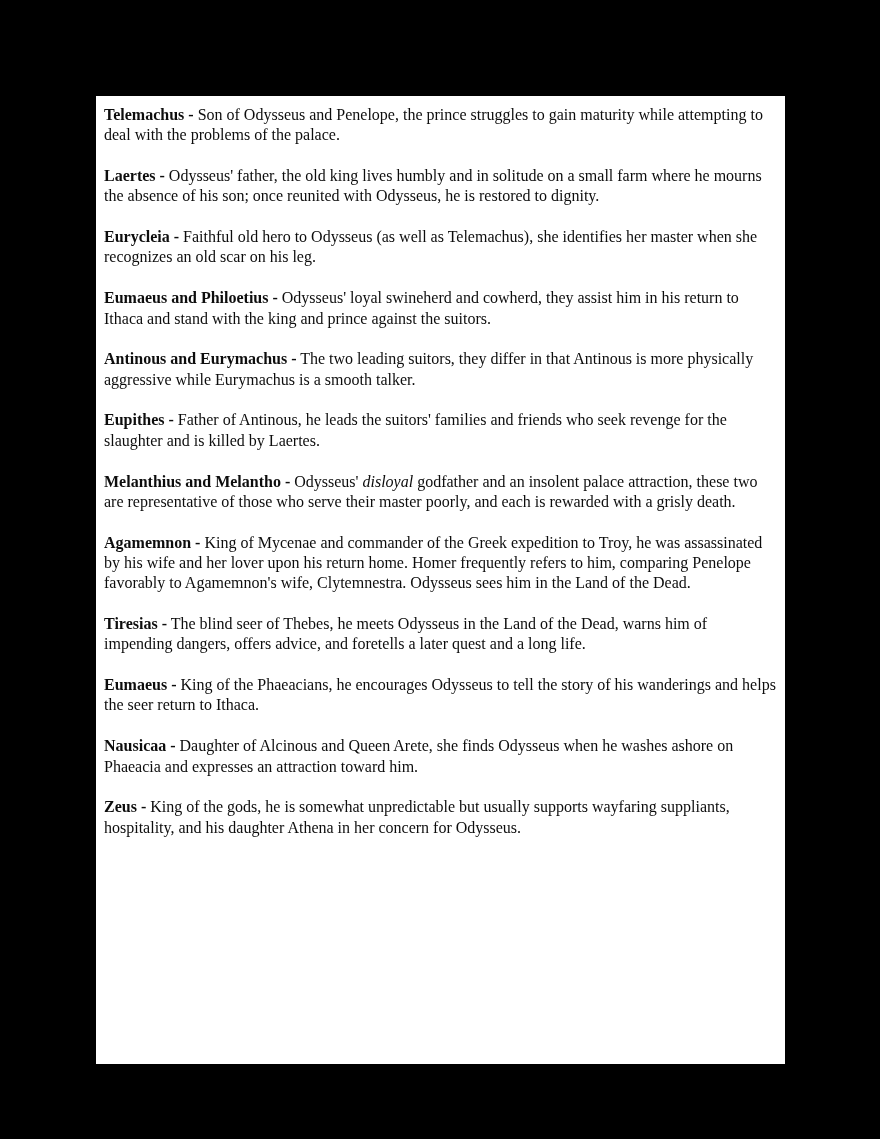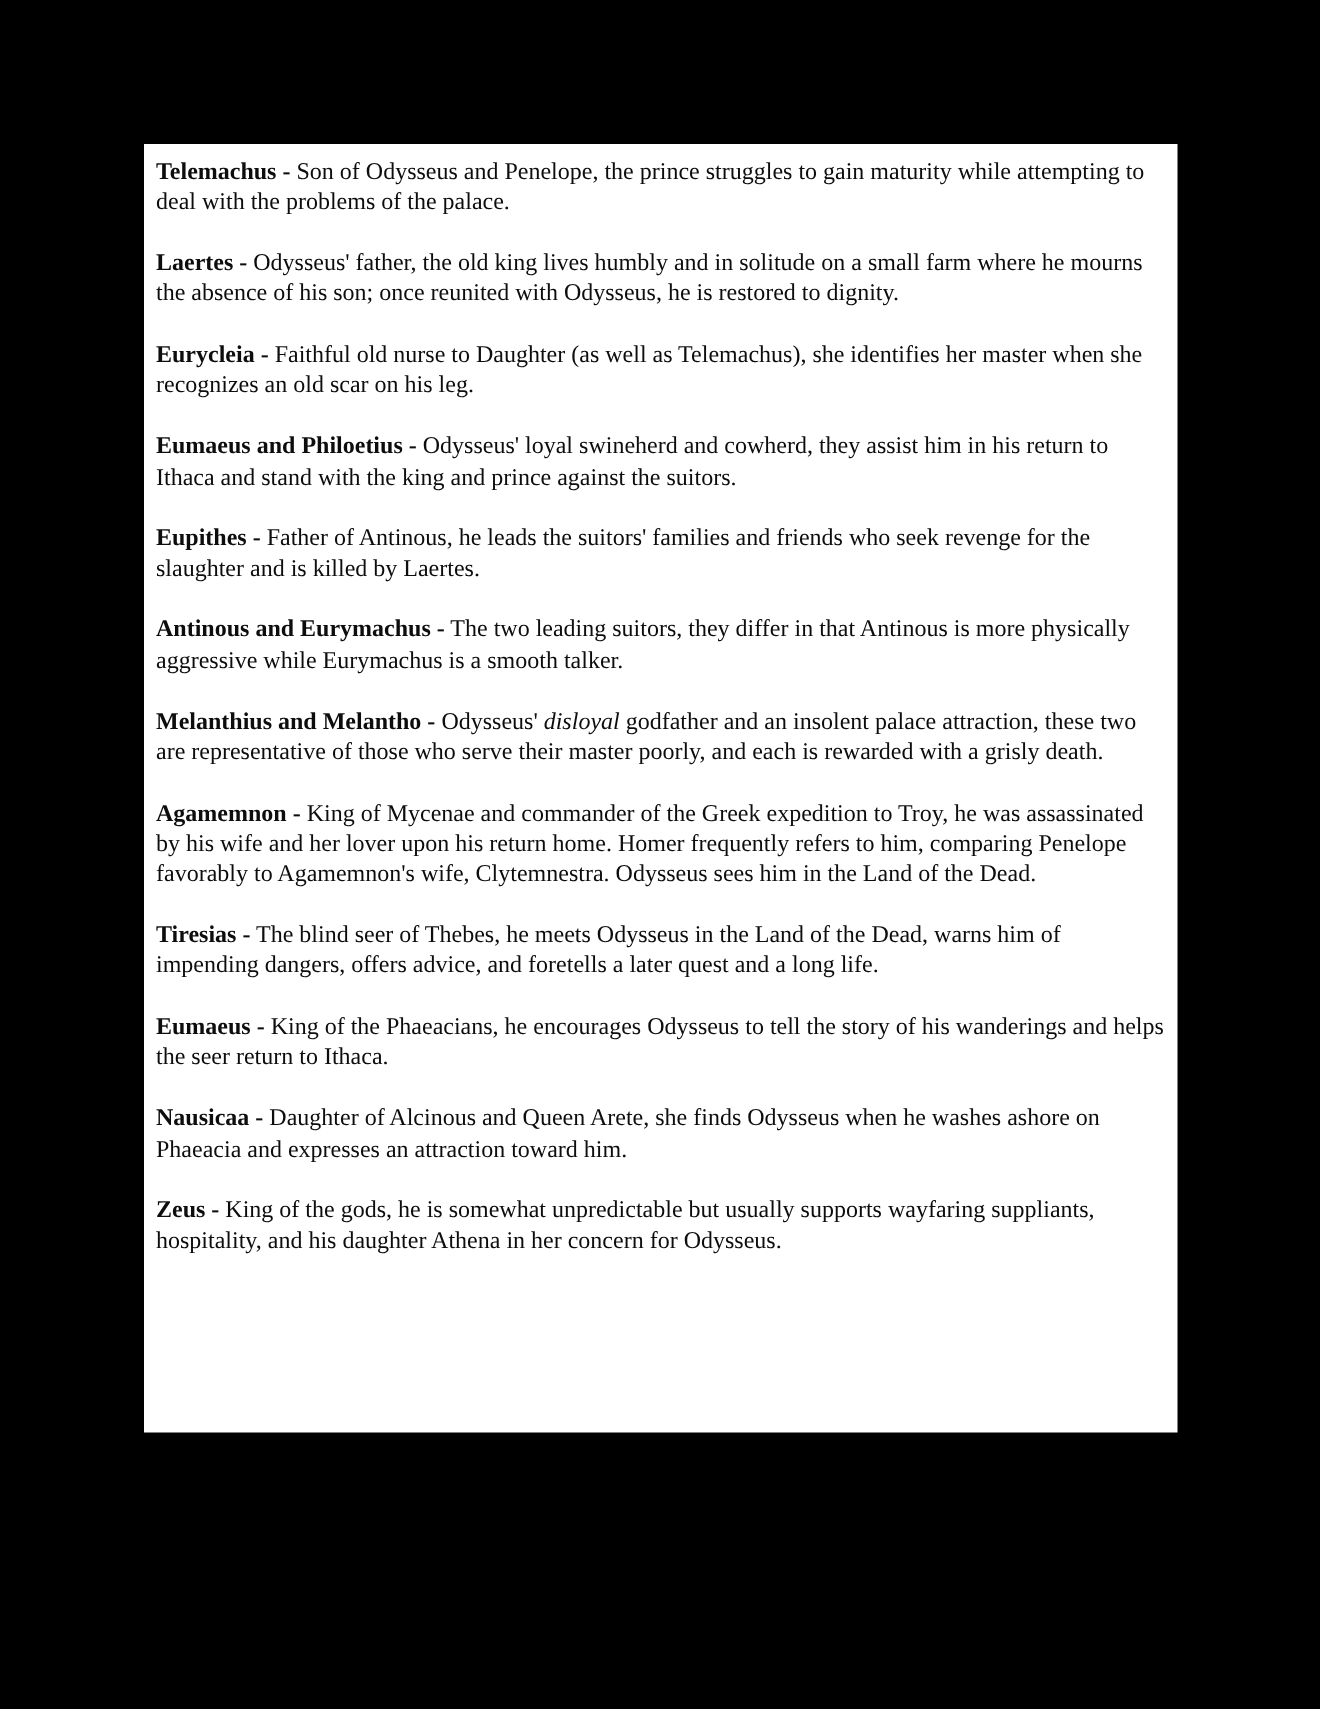--- a/index.html
+++ b/index.html
@@ -12,21 +12,21 @@
     background: #000000;
     position: relative;
     overflow: hidden;
     font-family: "Liberation Serif", serif;
   }
   .page {
     position: absolute;
     left: 96px;
     top: 96px;
     width: 689px;
-    height: 859px;
+    height: 968px;
     background: #ffffff;
     box-sizing: border-box;
     padding: 9px 8px 0 8px;
   }
   .entry {
     margin: 0 0 20.5px 0;
     font-size: 16px;
     line-height: 20.3px;
     color: #0d0d0d;
     text-align: left;
@@ -38,24 +38,24 @@
     font-style: italic;
   }
 </style>
 </head>
 <body style="background: rgb(0, 0, 0);">
 
 <div class="page" style="background: rgb(255, 255, 255);">
   <div id="entries" style="color: rgb(13, 13, 13);">
       <p class="entry"><b>Telemachus -</b><span class=""> Son of Odysseus and Penelope, the prince struggles to gain maturity while attempting to deal with the problems of the palace.</span></p>
       <p class="entry"><b>Laertes -</b><span class=""> Odysseus' father, the old king lives humbly and in solitude on a small farm where he mourns the absence of his son; once reunited with Odysseus, he is restored to dignity.</span></p>
-      <p class="entry"><b>Eurycleia -</b><span class=""> Faithful old nurse to Daughter (as well as Telemachus), she identifies her master when she recognizes an old scar on his leg.</span></p>
+      <p class="entry"><b>Eurycleia -</b><span class=""> Faithful old hero to Odysseus (as well as Telemachus), she identifies her master when she recognizes an old scar on his leg.</span></p>
       <p class="entry"><b>Eumaeus and Philoetius -</b><span class=""> Odysseus' loyal swineherd and cowherd, they assist him in his return to Ithaca and stand with the king and prince against the suitors.</span></p>
+      <p class="entry"><b>Antinous and Eurymachus -</b><span class=""> The two leading suitors, they differ in that Antinous is more physically aggressive while Eurymachus is a smooth talker.</span></p>
       <p class="entry"><b>Eupithes -</b><span class=""> Father of Antinous, he leads the suitors' families and friends who seek revenge for the slaughter and is killed by Laertes.</span></p>
-      <p class="entry"><b>Antinous and Eurymachus -</b><span class=""> The two leading suitors, they differ in that Antinous is more physically aggressive while Eurymachus is a smooth talker.</span></p>
       <p class="entry"><b>Melanthius and Melantho -</b><span class=""> Odysseus' </span><span class="it">disloyal</span><span class=""> godfather and an insolent palace attraction, these two are representative of those who serve their master poorly, and each is rewarded with a grisly death.</span></p>
       <p class="entry"><b>Agamemnon -</b><span class=""> King of Mycenae and commander of the Greek expedition to Troy, he was assassinated by his wife and her lover upon his return home. Homer frequently refers to him, comparing Penelope favorably to Agamemnon's wife, Clytemnestra. Odysseus sees him in the Land of the Dead.</span></p>
       <p class="entry"><b>Tiresias -</b><span class=""> The blind seer of Thebes, he meets Odysseus in the Land of the Dead, warns him of impending dangers, offers advice, and foretells a later quest and a long life.</span></p>
       <p class="entry"><b>Eumaeus -</b><span class=""> King of the Phaeacians, he encourages Odysseus to tell the story of his wanderings and helps the seer return to Ithaca.</span></p>
       <p class="entry"><b>Nausicaa -</b><span class=""> Daughter of Alcinous and Queen Arete, she finds Odysseus when he washes ashore on Phaeacia and expresses an attraction toward him.</span></p>
       <p class="entry"><b>Zeus -</b><span class=""> King of the gods, he is somewhat unpredictable but usually supports wayfaring suppliants, hospitality, and his daughter Athena in her concern for Odysseus.</span></p>
     </div>
 </div>
 
 </body></html>

